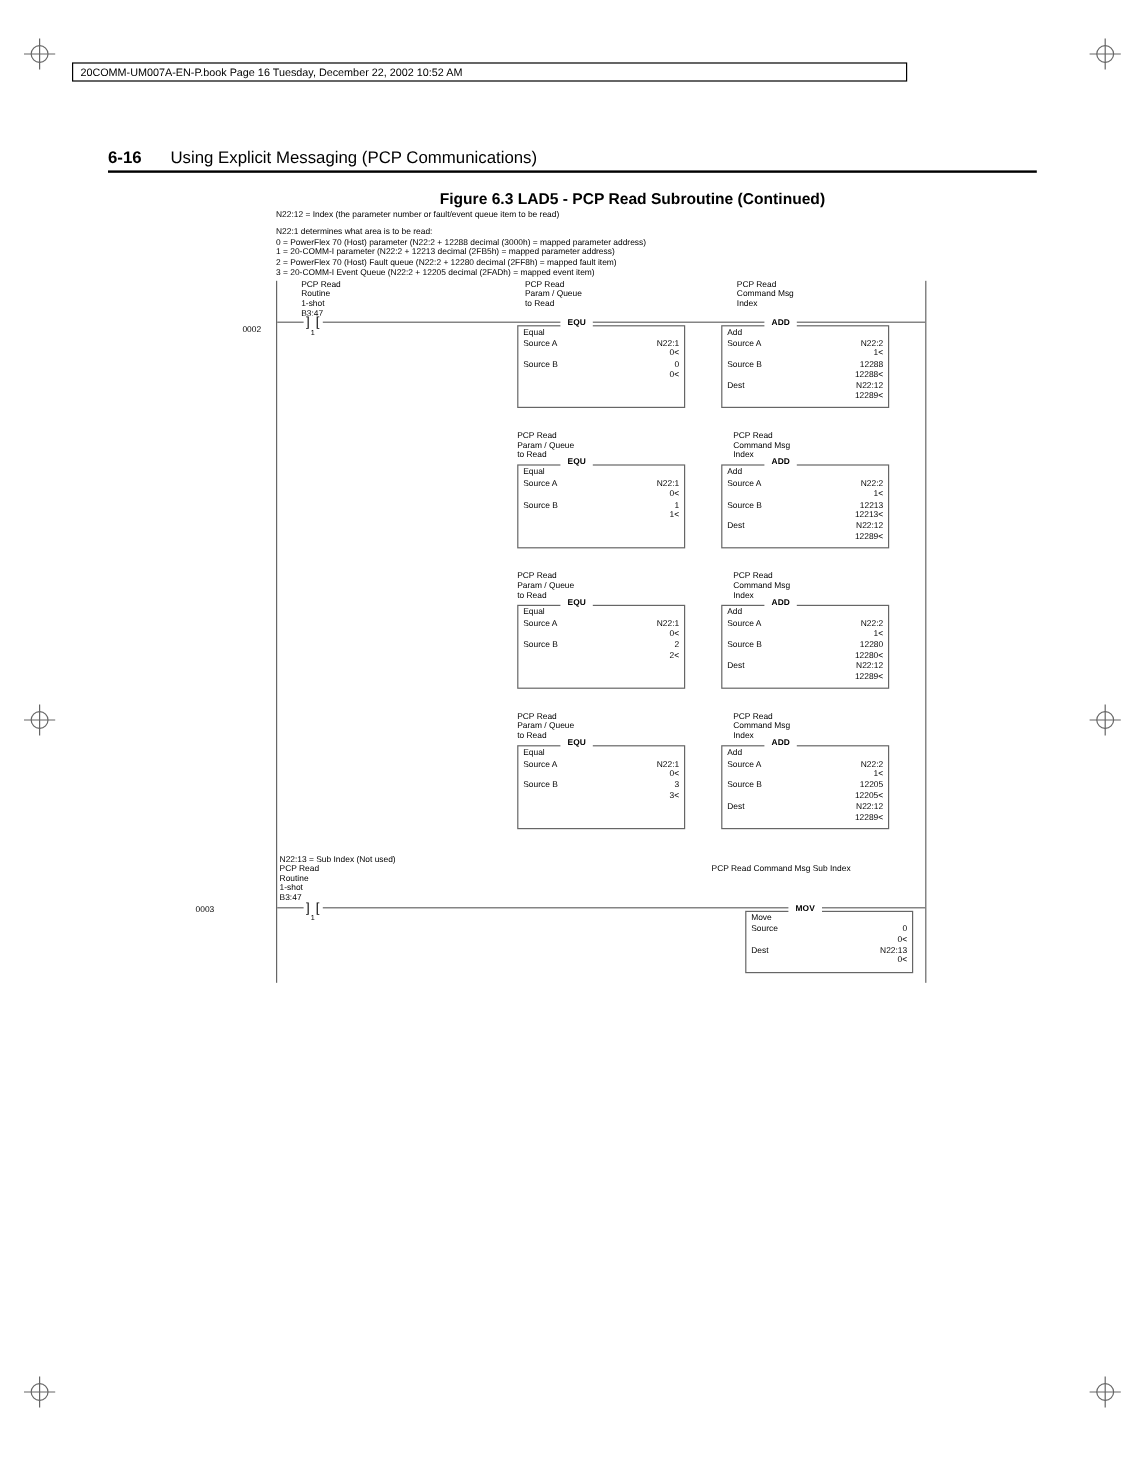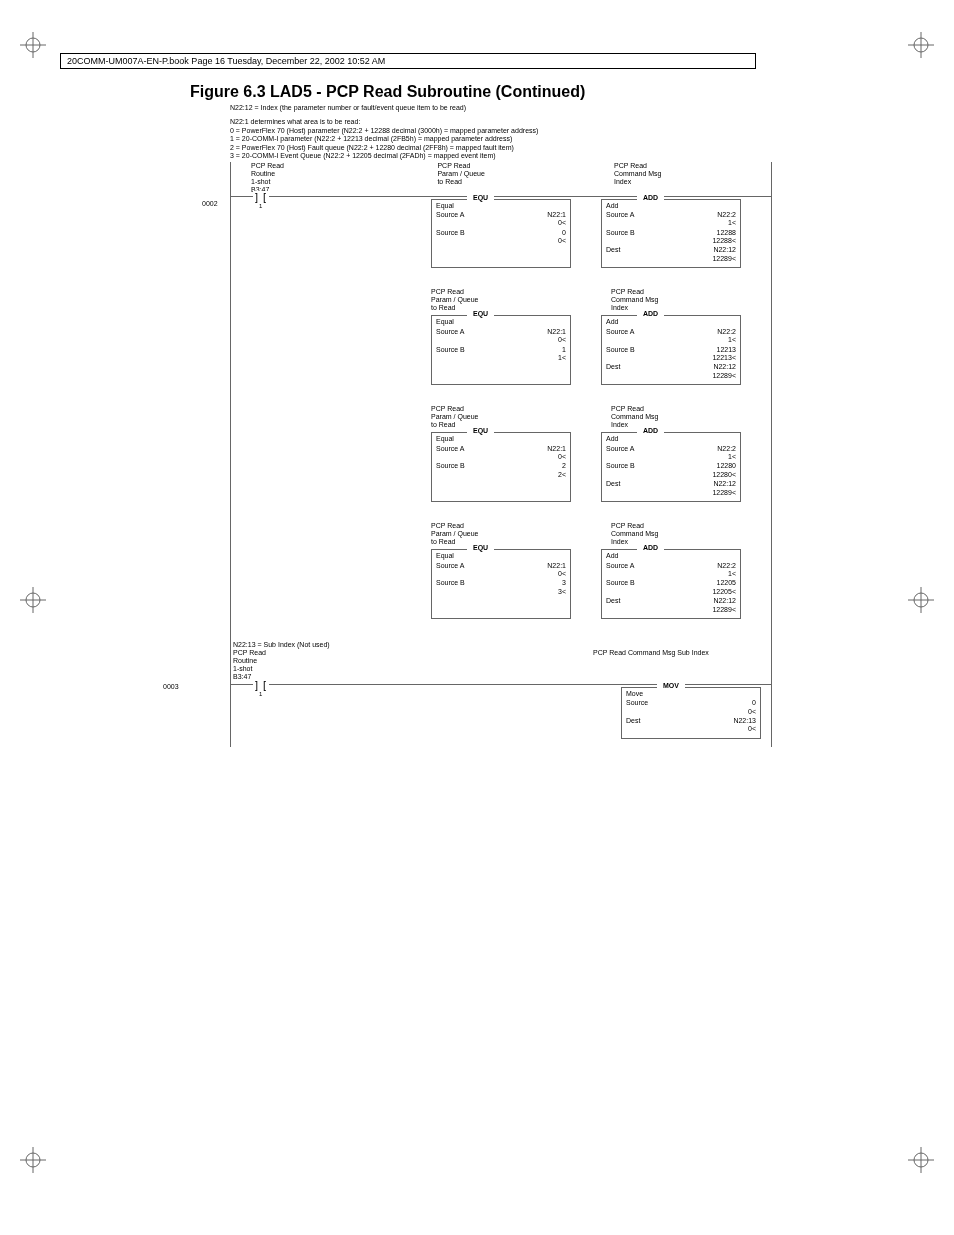--- a/index.html
+++ b/index.html
@@ -45,23 +45,24 @@
     .page-num {
       font-weight: bold;
       font-size: 14px;
       margin-right: 24px;
     }
     .page-title {
       font-size: 14px;
     }
     .figure-caption {
       font-weight: bold;
-      font-size: 16px;
+      font-size: 13px;
       margin-top: 14px;
       margin-left: 100px;
+      text-align: center;
     }
     .diagram {
       margin-left: 100px;
       margin-top: 3px;
       font-size: 7px;
       line-height: 1.2;
       position: relative;
     }
     .intro-line {
       margin-bottom: 3px;
@@ -207,20 +208,24 @@
   <div class="print-mark br">
     <svg viewBox="0 0 30 30">
         <circle cx="15" cy="15" r="7" fill="none" stroke="#666" stroke-width="1"></circle>
         <line x1="15" y1="2" x2="15" y2="28" stroke="#666"></line>
         <line x1="2" y1="15" x2="28" y2="15" stroke="#666"></line>
       </svg>
   </div>
 
   <div class="book-header">20COMM-UM007A-EN-P.book  Page 16  Tuesday, December 22, 2002  10:52 AM</div>
 
+  <div class="page-header">
+    <span class="page-num">6-16</span>
+    <span class="page-title">Using Explicit Messaging (PCP Communications)</span>
+  </div>
 
   <div class="figure-caption">Figure 6.3   LAD5 - PCP Read Subroutine (Continued)</div>
 
   <div class="diagram">
     <div style="margin-left:40px;">
       <div class="intro-line">N22:12 = Index (the parameter number or fault/event queue item to be read)</div>
       <div class="notes">
         <div>N22:1 determines what area is to be read:</div>
         <div>0 = PowerFlex 70 (Host) parameter (N22:2 + 12288 decimal (3000h) = mapped parameter address)</div>
         <div>1 = 20-COMM-I parameter (N22:2 + 12213 decimal (2FB5h) = mapped parameter address)</div>

